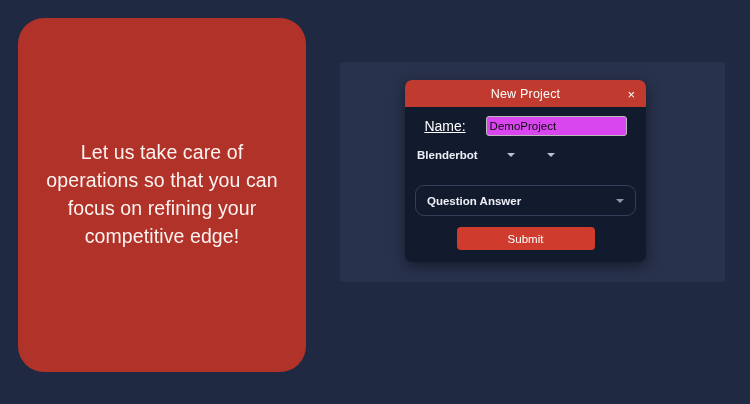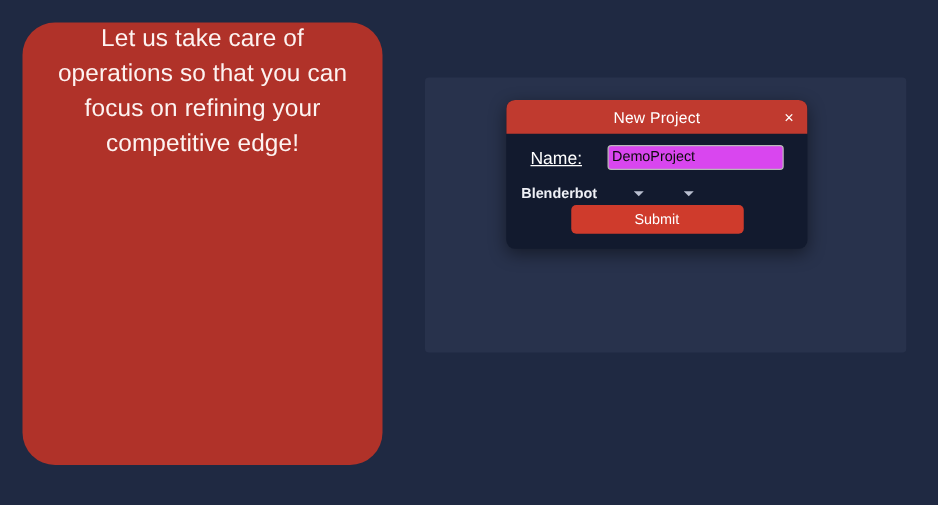--- a/index.html
+++ b/index.html
@@ -18,21 +18,21 @@
   
   #promo-card {
     position: absolute;
     left: 18px;
     top: 18px;
     width: 288px;
     height: 354px;
     background: #b03229;
     border-radius: 26px;
     display: flex;
-    align-items: flex-start;
+    align-items: center;
     justify-content: center;
     box-sizing: border-box;
     padding: 0 14px;
   }
   #promo-text {
     color: #fdf3f1;
     font-size: 19.5px;
     line-height: 1.43;
     text-align: center;
     letter-spacing: 0.1px;
@@ -117,21 +117,21 @@
     padding: 1px 3px;
     box-sizing: content-box;
     outline: none;
   }
 
   
   #model-row {
     display: flex;
     align-items: center;
     padding: 0 2px;
-    margin-bottom: 3px;
+    margin-bottom: 24px;
     gap: 20px;
   }
   .inline-select {
     display: flex;
     align-items: center;
     cursor: pointer;
   }
   #bot-family-select { width: 133px; }
   #bot-model-select  { width: 127px; margin-left: 6px; }
   .inline-select .sel-label {
@@ -222,19 +222,23 @@
     <div id="model-row">
       <div id="bot-family-select" class="inline-select">
         <span class="sel-label">Blenderbot</span>
         <span class="caret"></span>
       </div>
       <div id="bot-model-select" class="inline-select">
         <span class="caret"></span>
       </div>
     </div>
 
+    <div id="task-select">
+      <span class="sel-label">Question Answer</span>
+      <span class="caret"></span>
+    </div>
 
     <div id="submit-row">
       <button id="submit-button">Submit</button>
     </div>
 
   </div>
 </div>
 
 </body></html>

